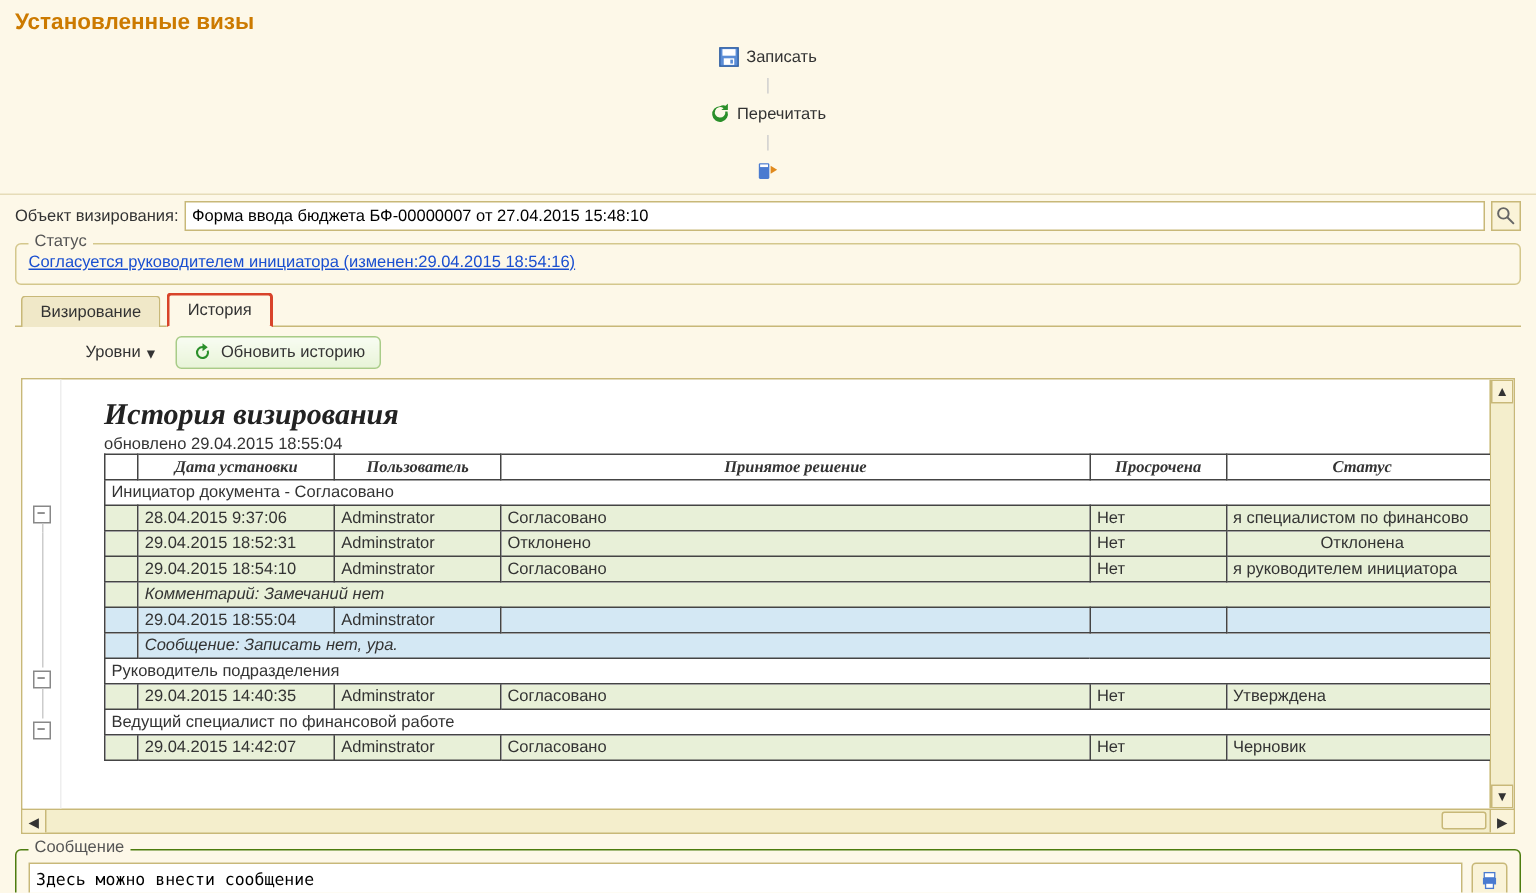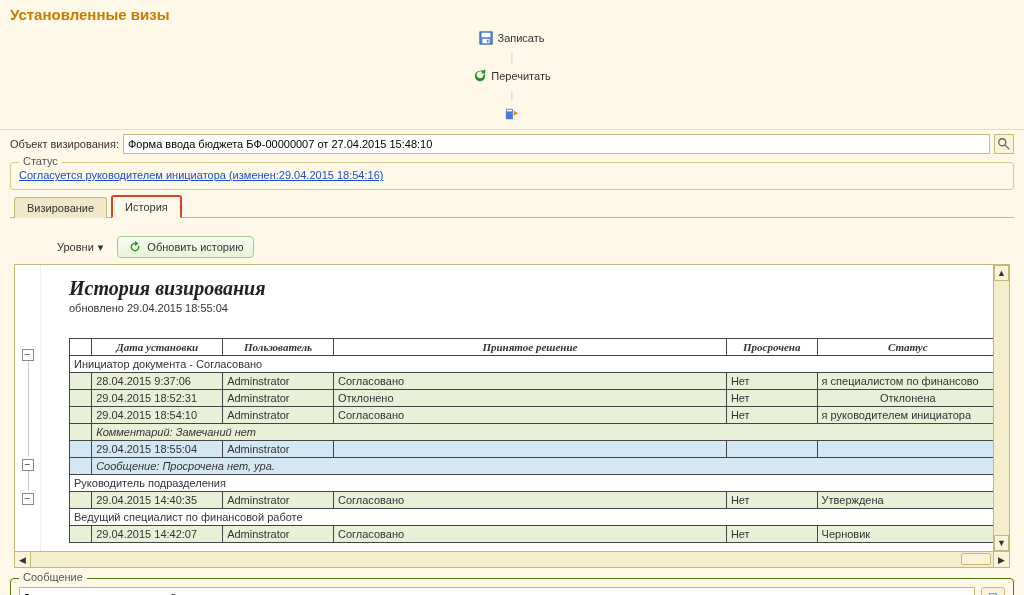--- a/index.html
+++ b/index.html
@@ -72,21 +72,21 @@
     top: -8px;
     left: 8px;
     background: #fdf8e8;
     padding: 0 4px;
     color: #555;
   }
   .status-link { color: #1a4fd0; text-decoration: underline; cursor: pointer; }
   .tabbar {
     display: flex;
     align-items: flex-end;
-    margin: 4px 10px 12px;
+    margin: 4px 10px 0;
     gap: 4px;
     border-bottom: 1px solid #c8b878;
     padding-left: 4px;
   }
   .tab {
     padding: 4px 12px;
     border: 1px solid #c8b878;
     border-bottom: none;
     border-radius: 3px 3px 0 0;
     background: #f0e8c8;
@@ -153,21 +153,21 @@
     padding: 8px 0 8px 28px;
   }
   .doc-title {
     font-family: Georgia, 'Times New Roman', serif;
     font-size: 20px;
     font-style: italic;
     font-weight: bold;
     color:#222;
     margin:4px 0 0;
   }
-  .doc-sub { font-size: 11px; color:#333; margin:2px 0 24px; }
+  .doc-sub { font-size: 11px; color:#333; margin:2px 0 0; }
   table.grid {
     border-collapse: collapse;
     width: 930px;
     table-layout: fixed;
   }
   table.grid th, table.grid td {
     border: 1px solid #444;
     padding: 2px 4px;
     font-size: 11px;
     white-space: nowrap;
@@ -368,21 +368,21 @@
       <tr class="row-blue">
             <td></td>
             <td>29.04.2015 18:55:04</td>
             <td>Adminstrator</td>
             <td></td>
             <td></td>
             <td></td>
           </tr>
       <tr class="row-blue row-ital">
             <td></td>
-            <td colspan="5">Сообщение: Просрочена нет, ура.</td>
+            <td colspan="5">Сообщение: Записать нет, ура.</td>
           </tr>
       <tr class="section-row">
             <td colspan="6">Руководитель подразделения</td>
           </tr>
       <tr class="row-green">
             <td></td>
             <td>29.04.2015 14:40:35</td>
             <td>Adminstrator</td>
             <td>Согласовано</td>
             <td>Нет</td>

